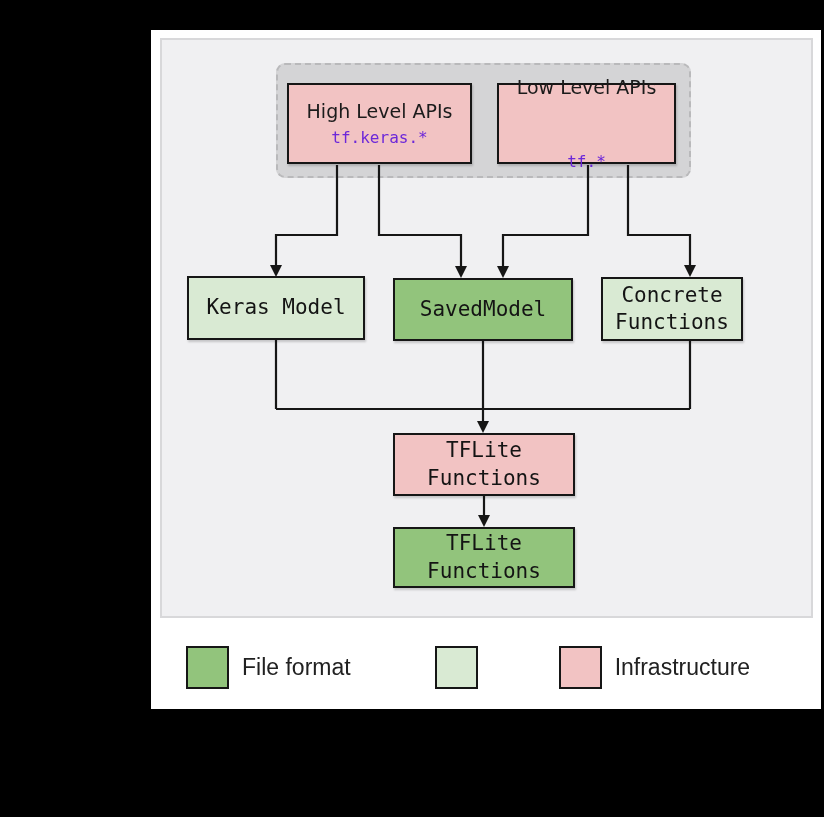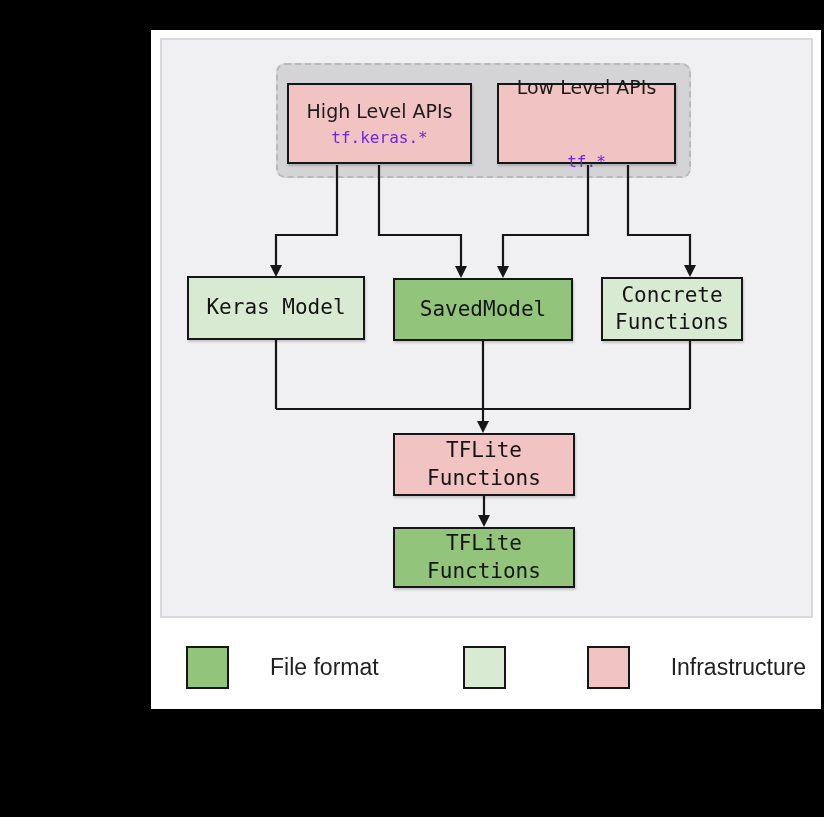--- a/index.html
+++ b/index.html
@@ -90,21 +90,20 @@
     position: absolute;
     left: 35px;   
     top: 616px;   
     height: 43px;
     display: flex;
     align-items: center;
   }
   .legend-item {
     display: flex;
     align-items: center;
-    gap: 28px;
   }
   .legend-swatch {
     width: 39px;
     height: 39px;
     border: 2px solid #161616;
   }
   .legend-label {
     font-family: "Liberation Sans", sans-serif;
     font-size: 23px;
     color: #212121;

